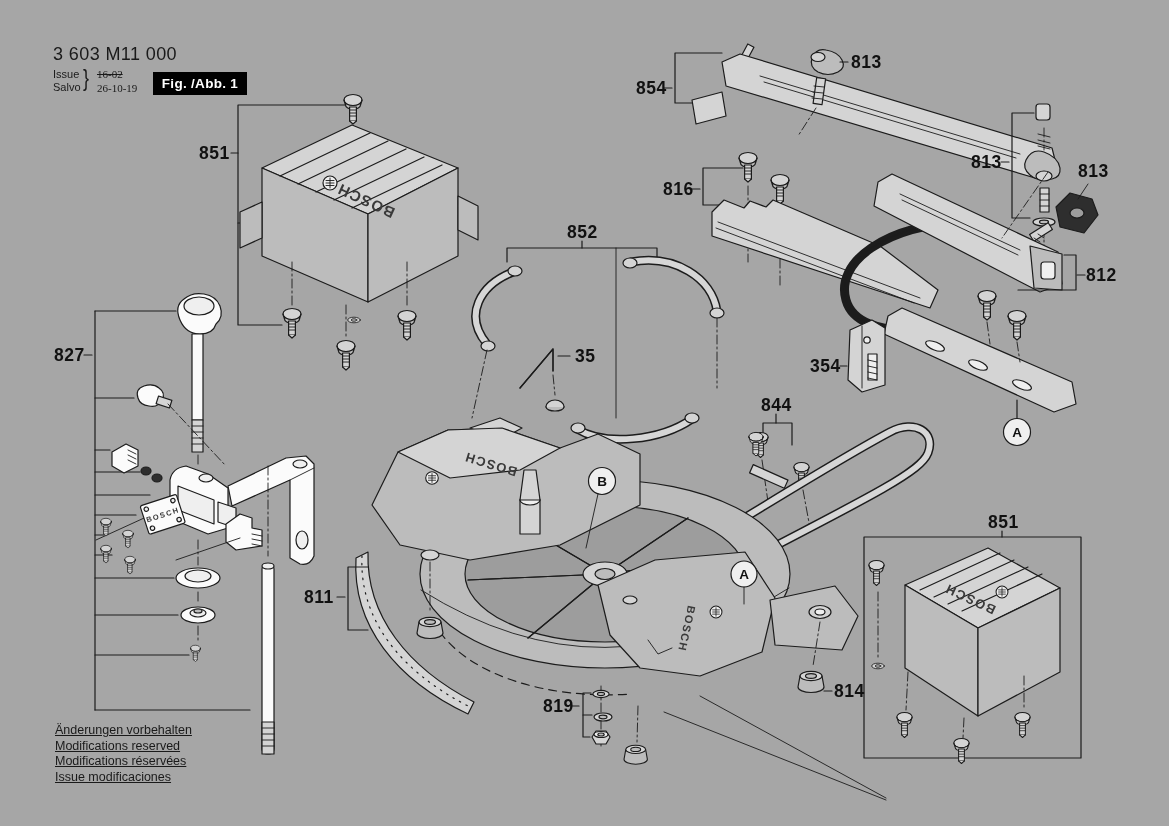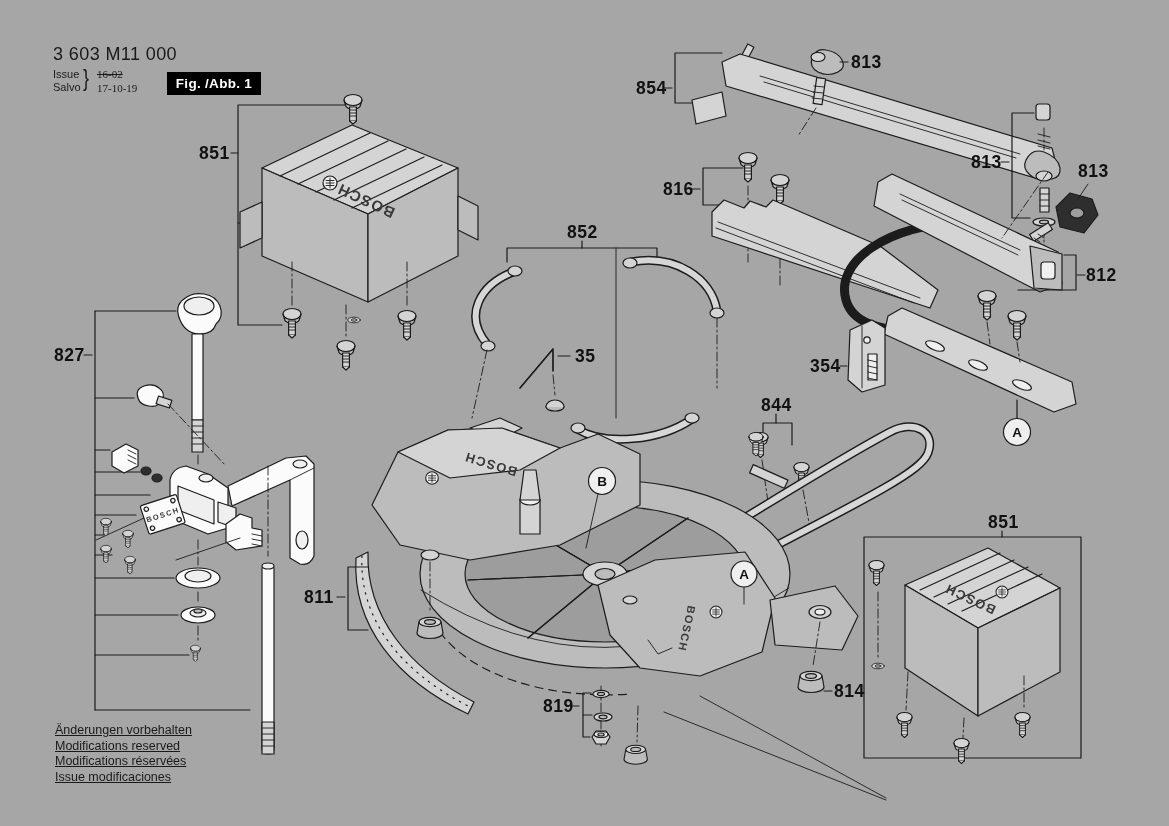--- a/index.html
+++ b/index.html
@@ -33,21 +33,21 @@
   svg text.viewref { font-size:13.5px; font-weight:bold; text-anchor:middle; }
   svg text.brand   { font-weight:bold; fill:#3a3a3a; letter-spacing:1.5px; }
   .hdr-num  { position:absolute; left:53px; top:44px;  font-size:18px; letter-spacing:0.4px; }
   .hdr-stand{ position:absolute; left:53px; top:68px;  font-size:11px; line-height:13px; }
   .hdr-brace{ position:absolute; left:82px; top:64px;  font-size:24px; transform:scaleX(0.75); }
   .hdr-vals { position:absolute; left:97px; top:67px;  font-size:11px; line-height:14px;font-family:Liberation Serif, serif; }
   .strike   { text-decoration:line-through; }
   .fig-badge{
     position:absolute; left:153px; top:72px; width:94px; height:23px;
     background:#000; color:#fff; font-weight:bold; font-size:13.5px;
-    display:flex; align-items:center; justify-content:center; letter-spacing:0.3px;margin-left:14px;
+    display:flex; align-items:center; justify-content:center; letter-spacing:0.3px;
   }
   .footer-notes{
     position:absolute; left:55px; top:723px; font-size:12.5px; line-height:15.5px;text-decoration:underline;
   }
 </style>
 </head>
 <body>
 
 <div class="stage">
 
@@ -504,21 +504,21 @@
 </svg>
 
 <div class="hdr-num">3 603 M11 000</div>
 <div class="hdr-stand">
   <div>Issue</div>
   <div>Salvo</div>
 </div>
 <div class="hdr-brace">}</div>
 <div class="hdr-vals">
   <div class="strike">16-02</div>
-  <div>17-10-19</div>
+  <div>26-10-19</div>
 </div>
 <div class="fig-badge">Fig. /Abb. 1</div>
 
 <div class="footer-notes">
   <div>Änderungen vorbehalten</div>
   <div>Modifications reserved</div>
   <div>Modifications réservées</div>
   <div>Issue modificaciones</div>
 </div>
 

